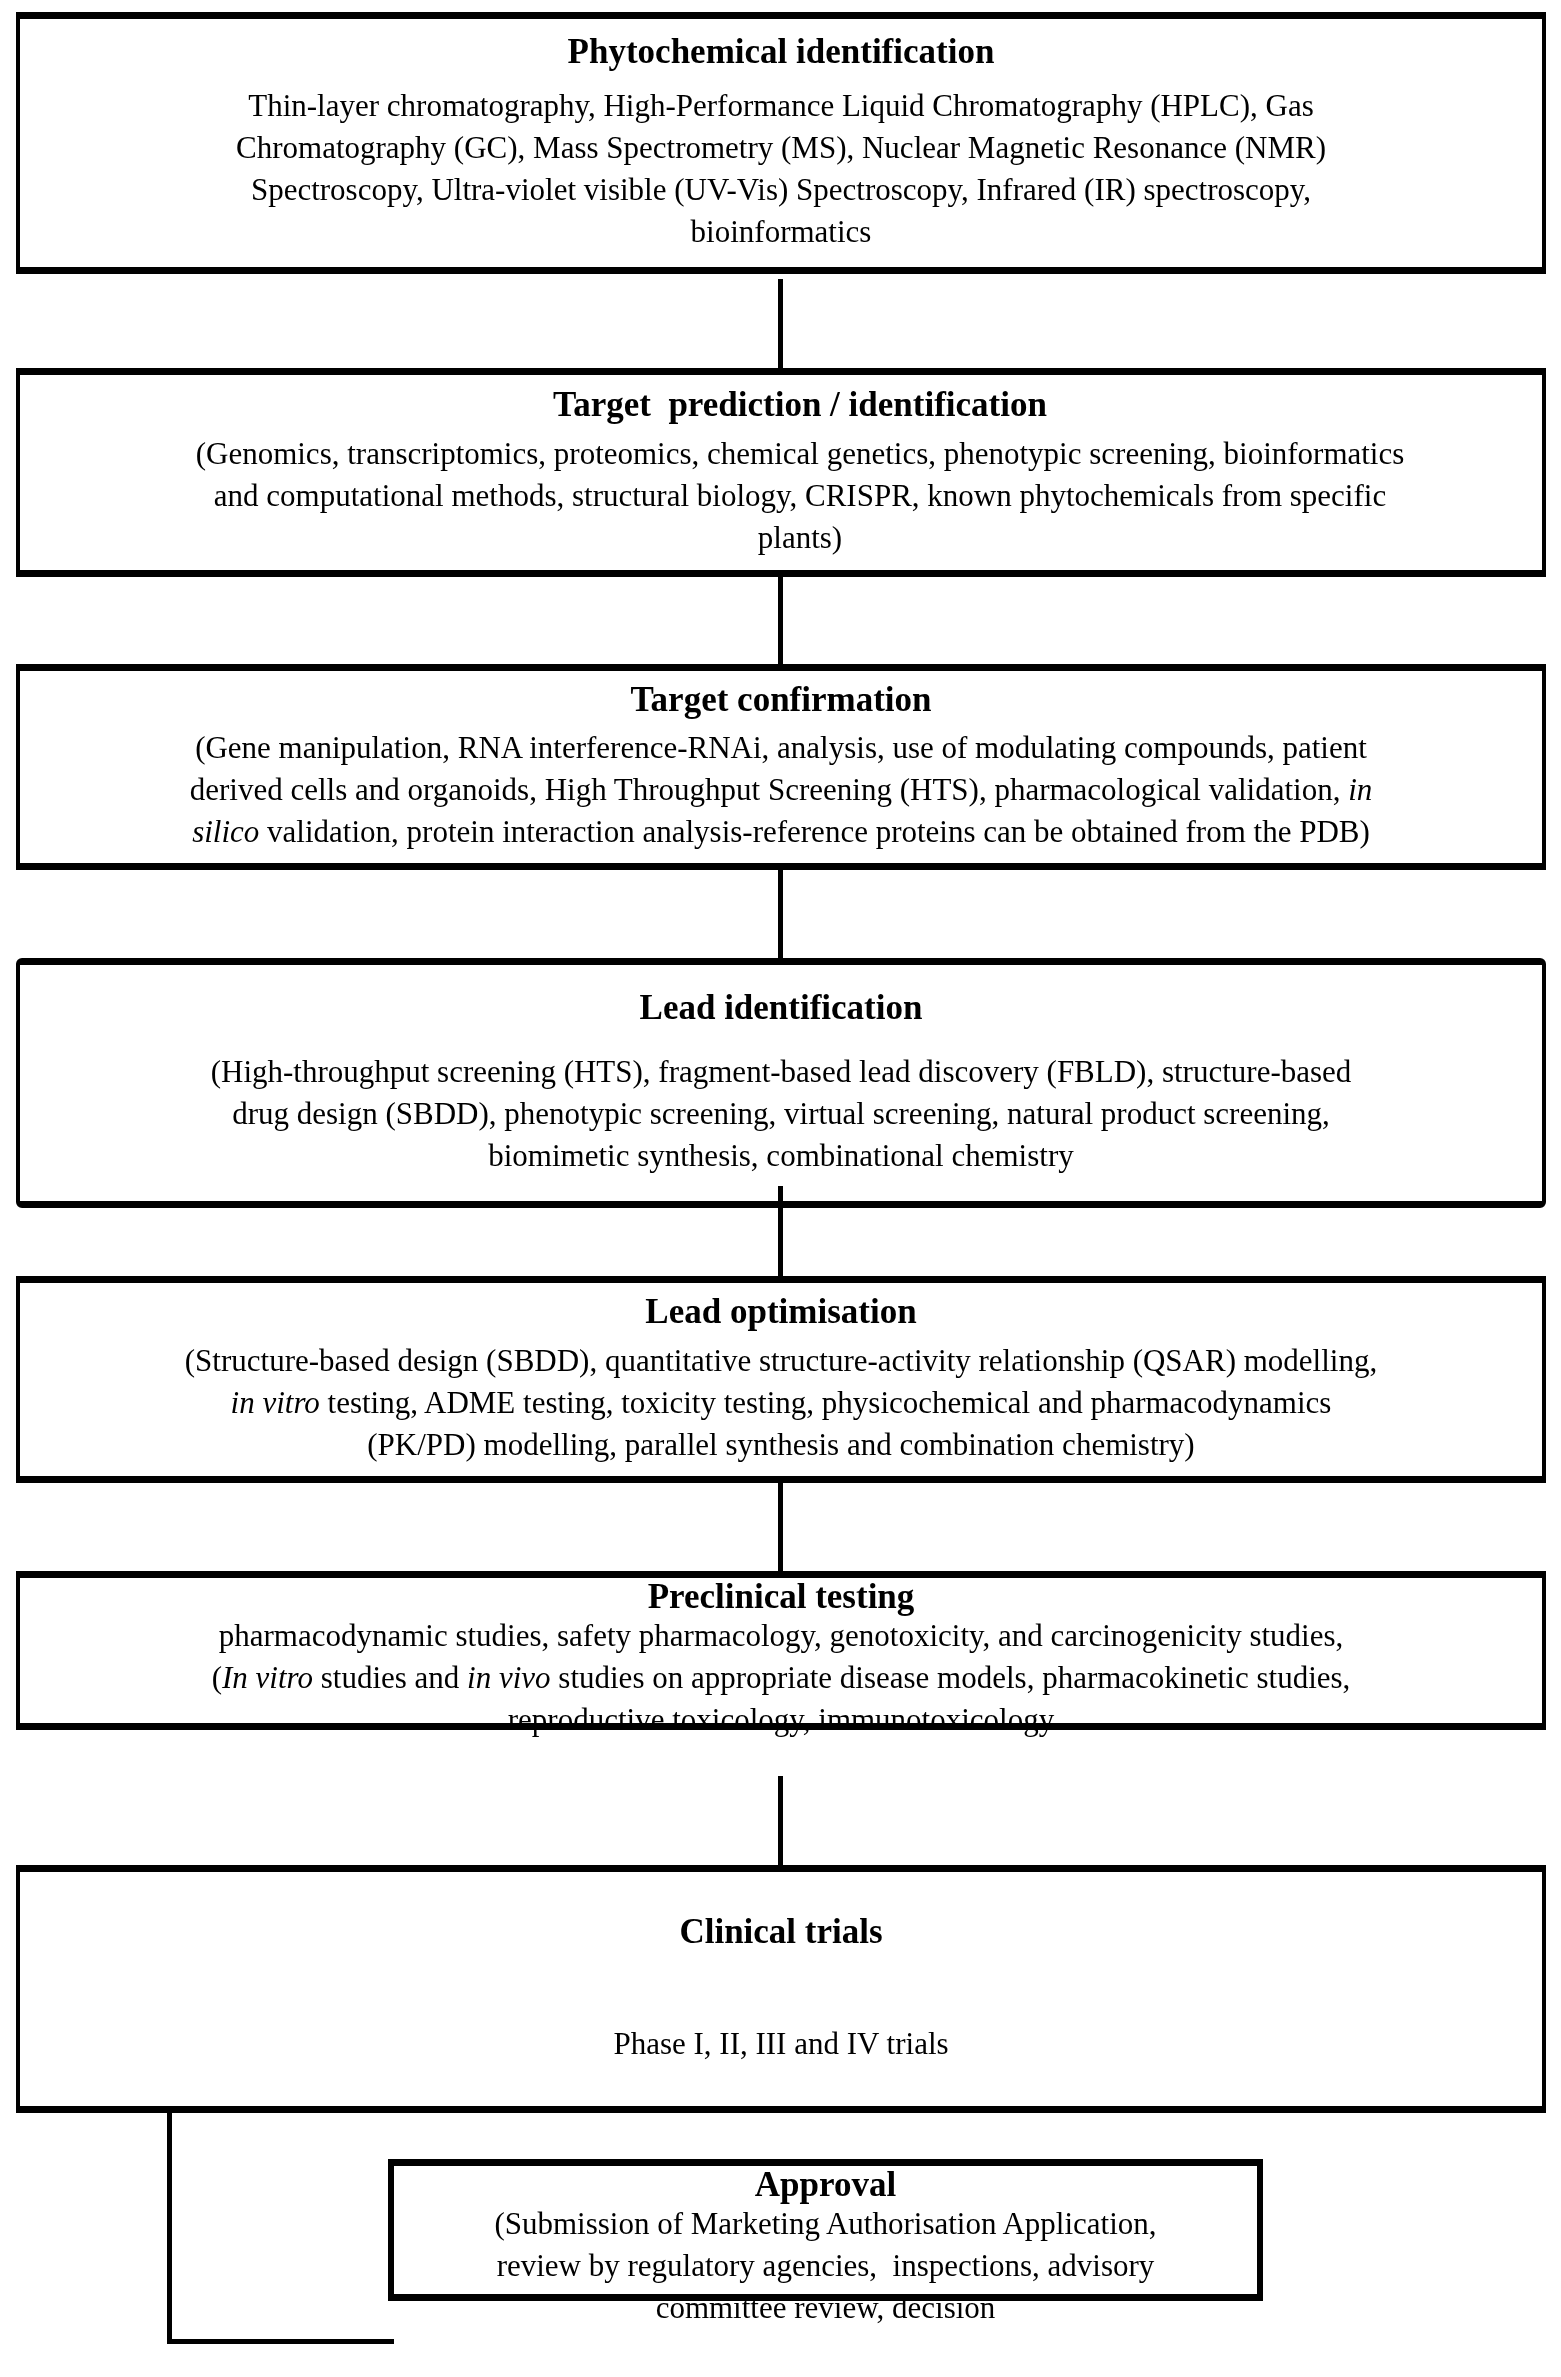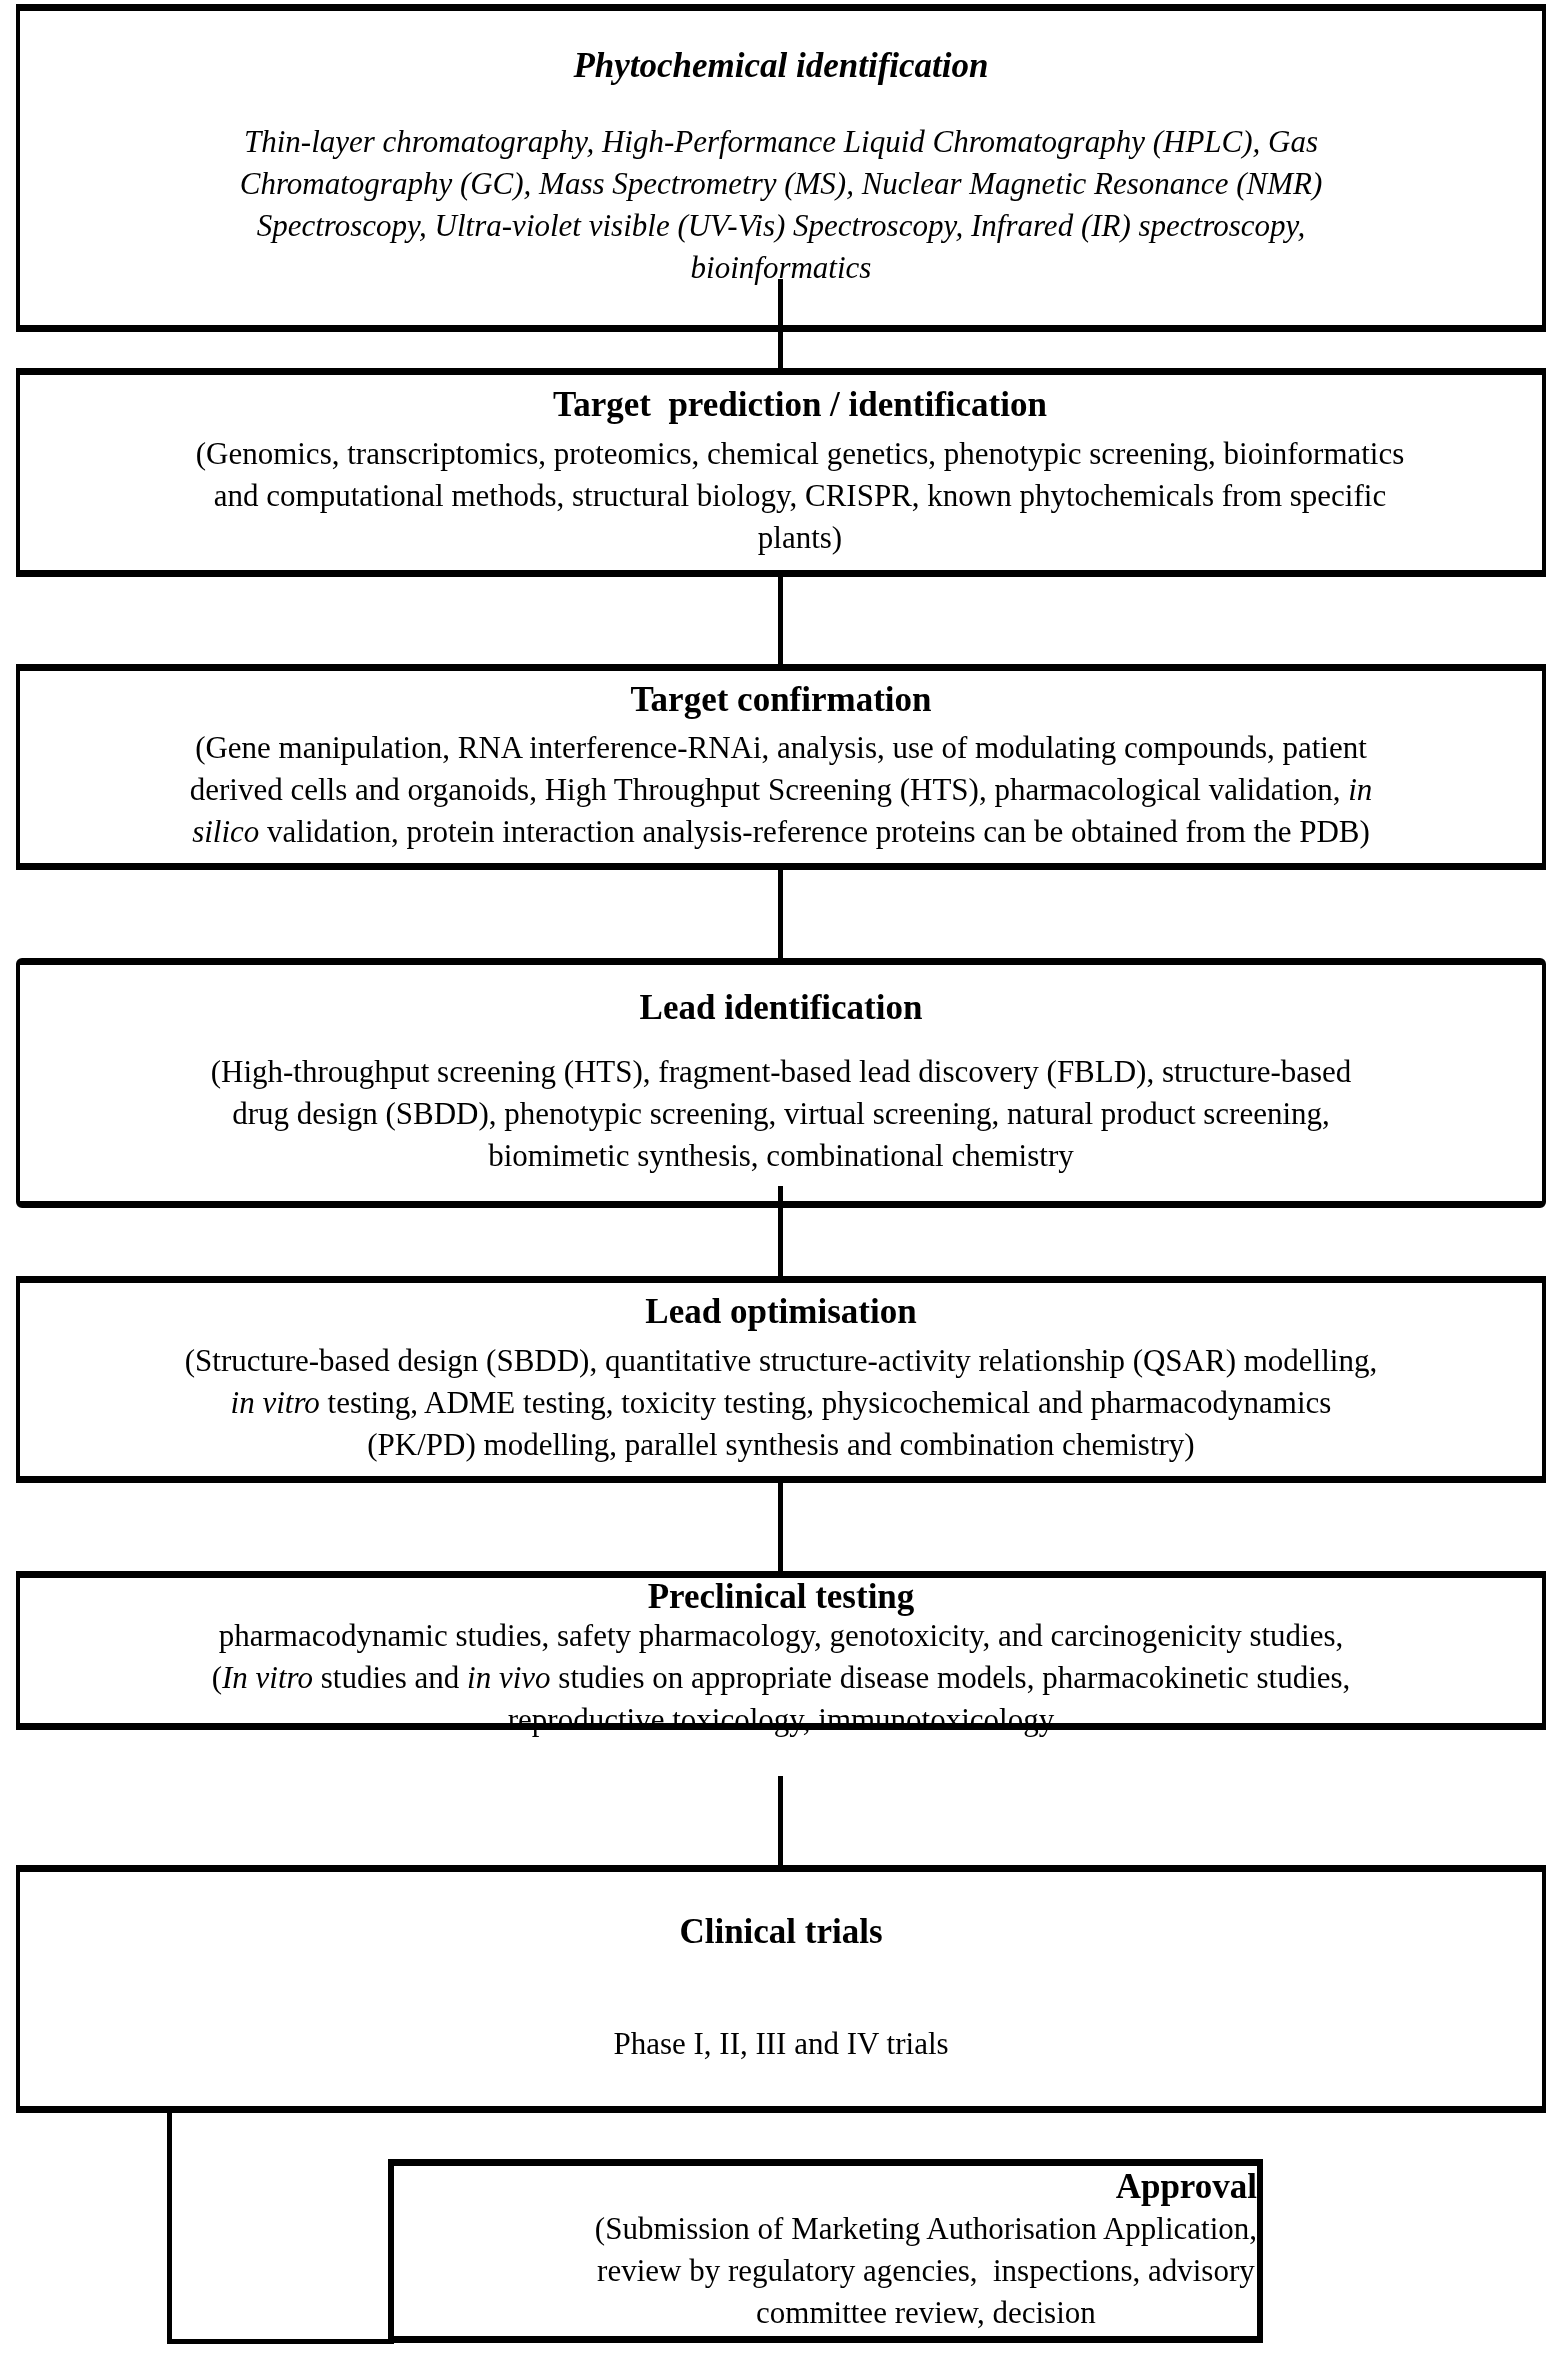--- a/index.html
+++ b/index.html
@@ -55,36 +55,36 @@
     position: absolute;
     height: 4.8px;
     background: #000000;
   }
   
   .approval-box {
     position: absolute;
     left: 388px;
     top: 2159px;
     width: 875px;
-    height: 184px;
+    height: 142px;
     box-sizing: border-box;
     border: solid #000000;
     border-width: 7.4px 6.4px;
     background: #ffffff;
     display: flex;
     flex-direction: column;
     justify-content: space-evenly;
-    align-items: flex-end;
+    align-items: center;
     text-align: center;
   }
 </style>
 </head>
 <body>
 
-<div class="stage-box" style="top:4px; height:328px;font-style:italic;">
+<div class="stage-box" style="top:12px; height:262px;">
   <div class="stage-title">Phytochemical identification</div>
   <div class="stage-body">
     <div class="body-line">Thin-layer chromatography, High-Performance Liquid Chromatography (HPLC), Gas</div>
     <div class="body-line">Chromatography (GC), Mass Spectrometry (MS), Nuclear Magnetic Resonance (NMR)</div>
     <div class="body-line">Spectroscopy, Ultra-violet visible (UV-Vis) Spectroscopy, Infrared (IR) spectroscopy,</div>
     <div class="body-line">bioinformatics</div>
   </div>
 </div>
 
 <div class="connector-v" style="left:778px; top:279px; height:94px;"></div>

